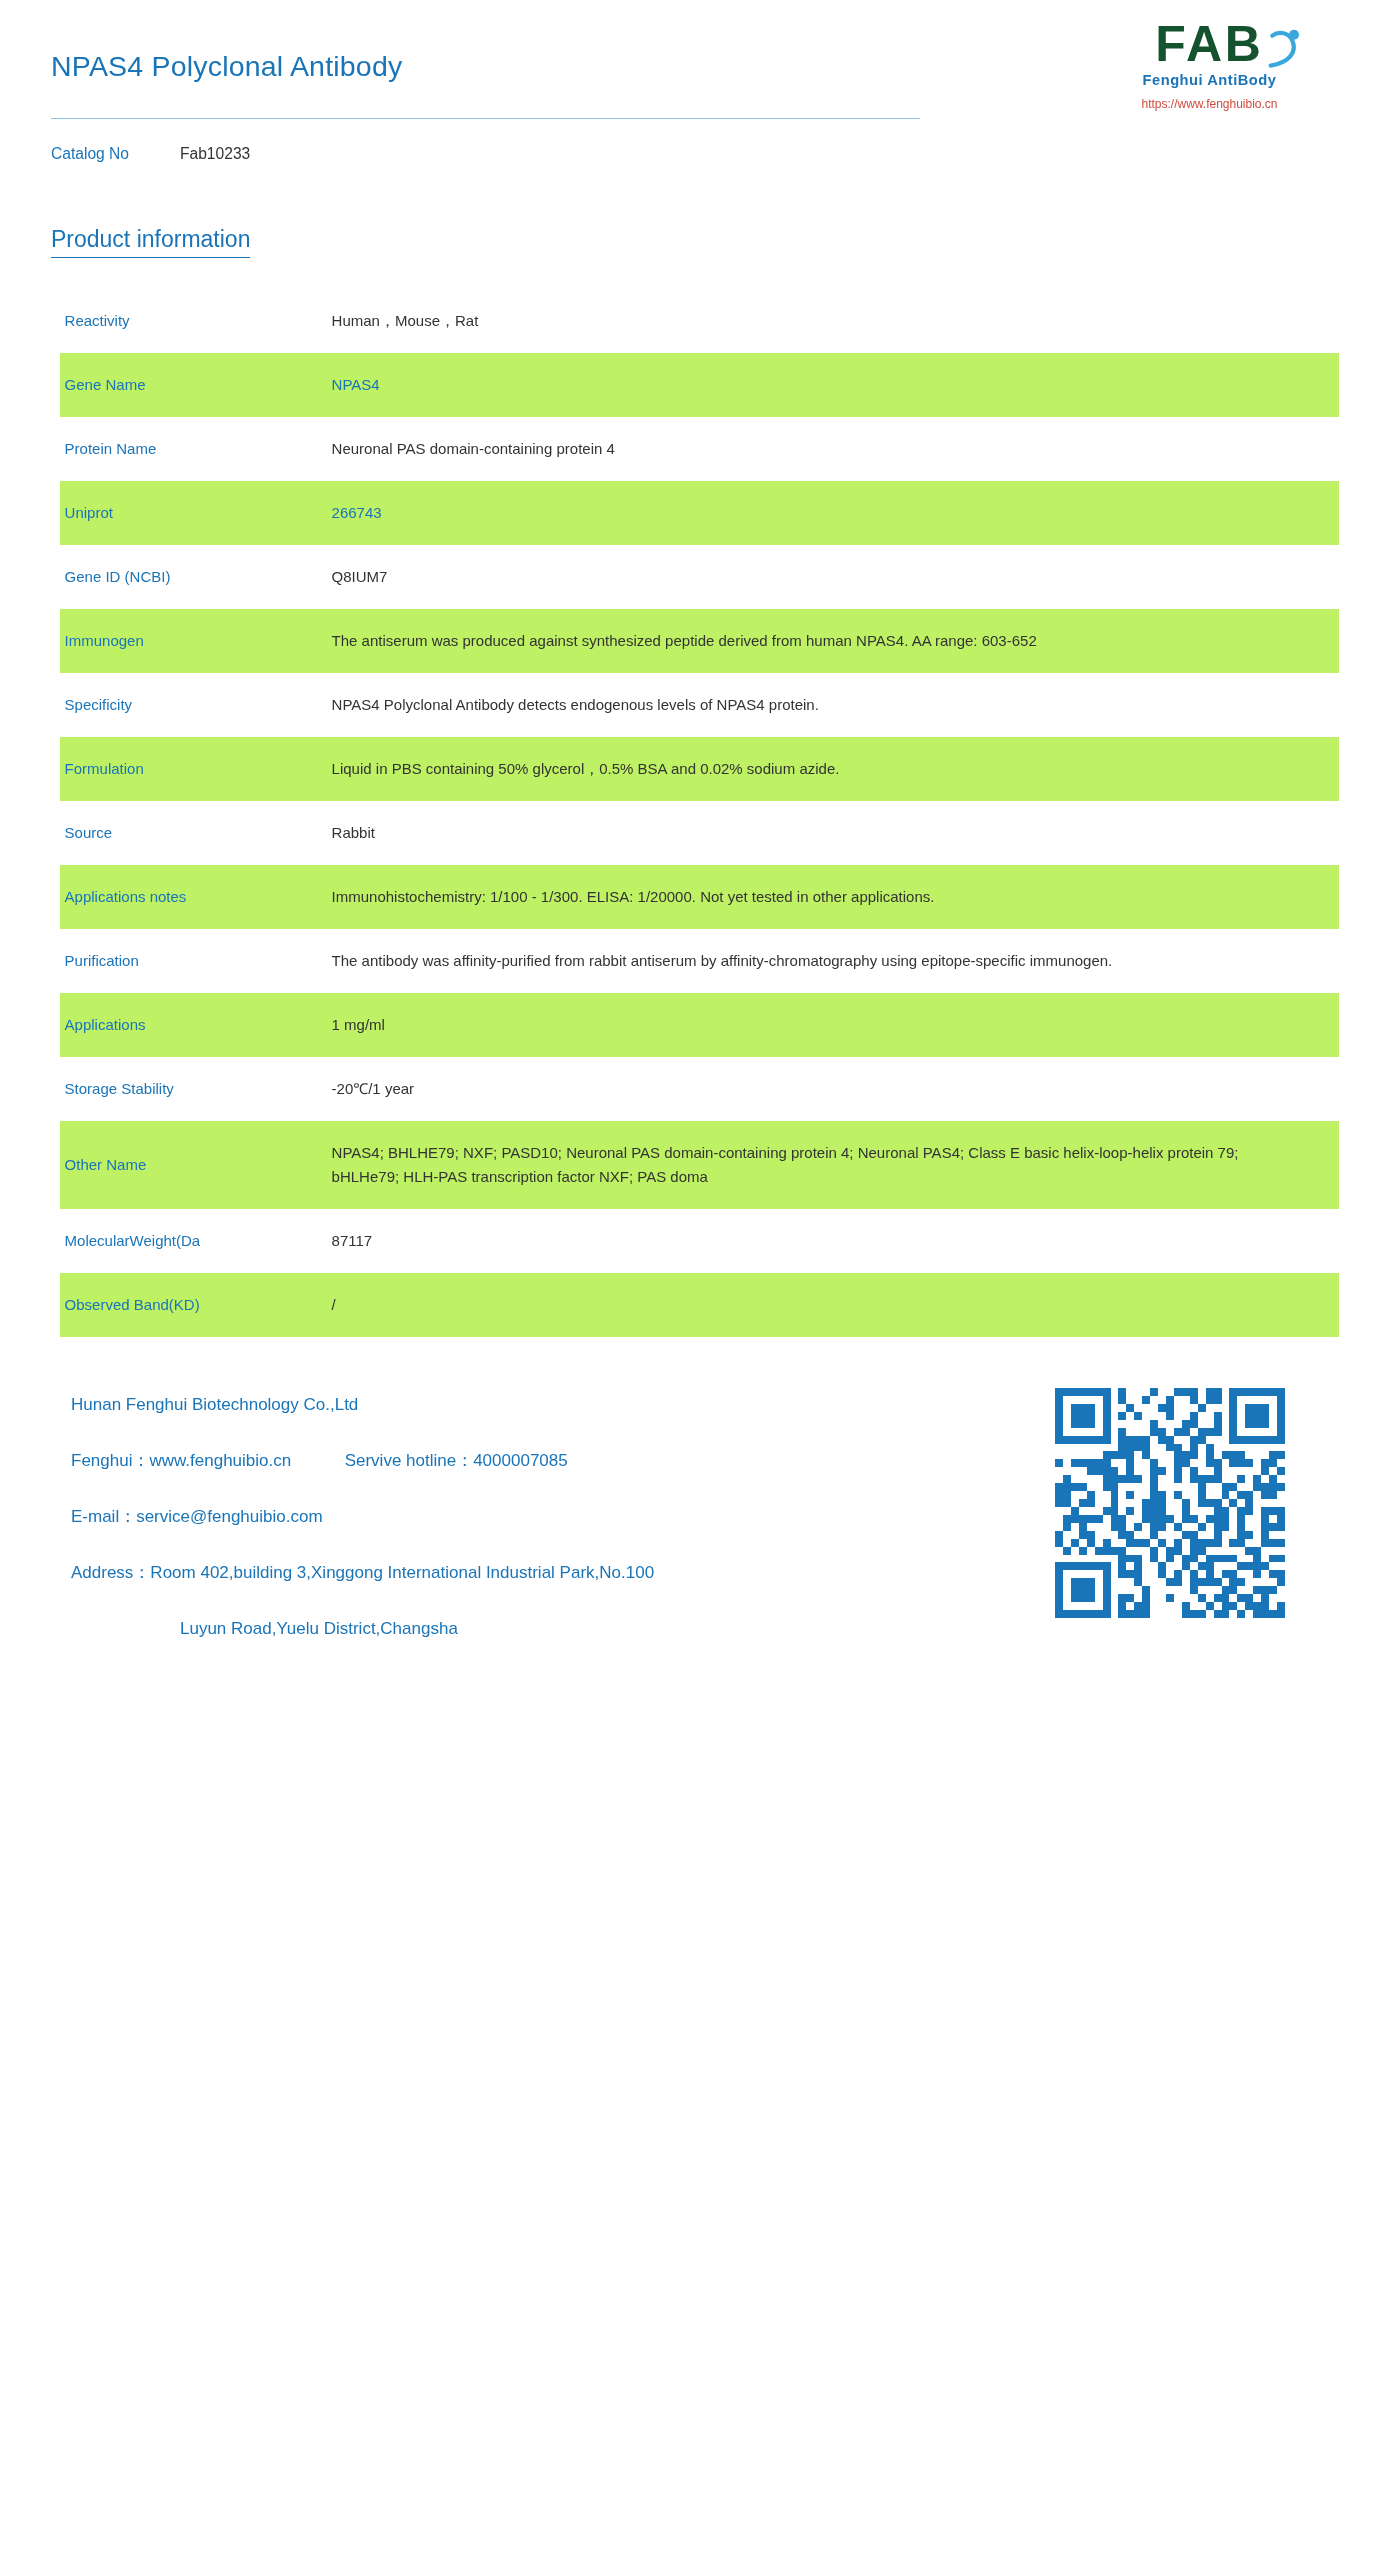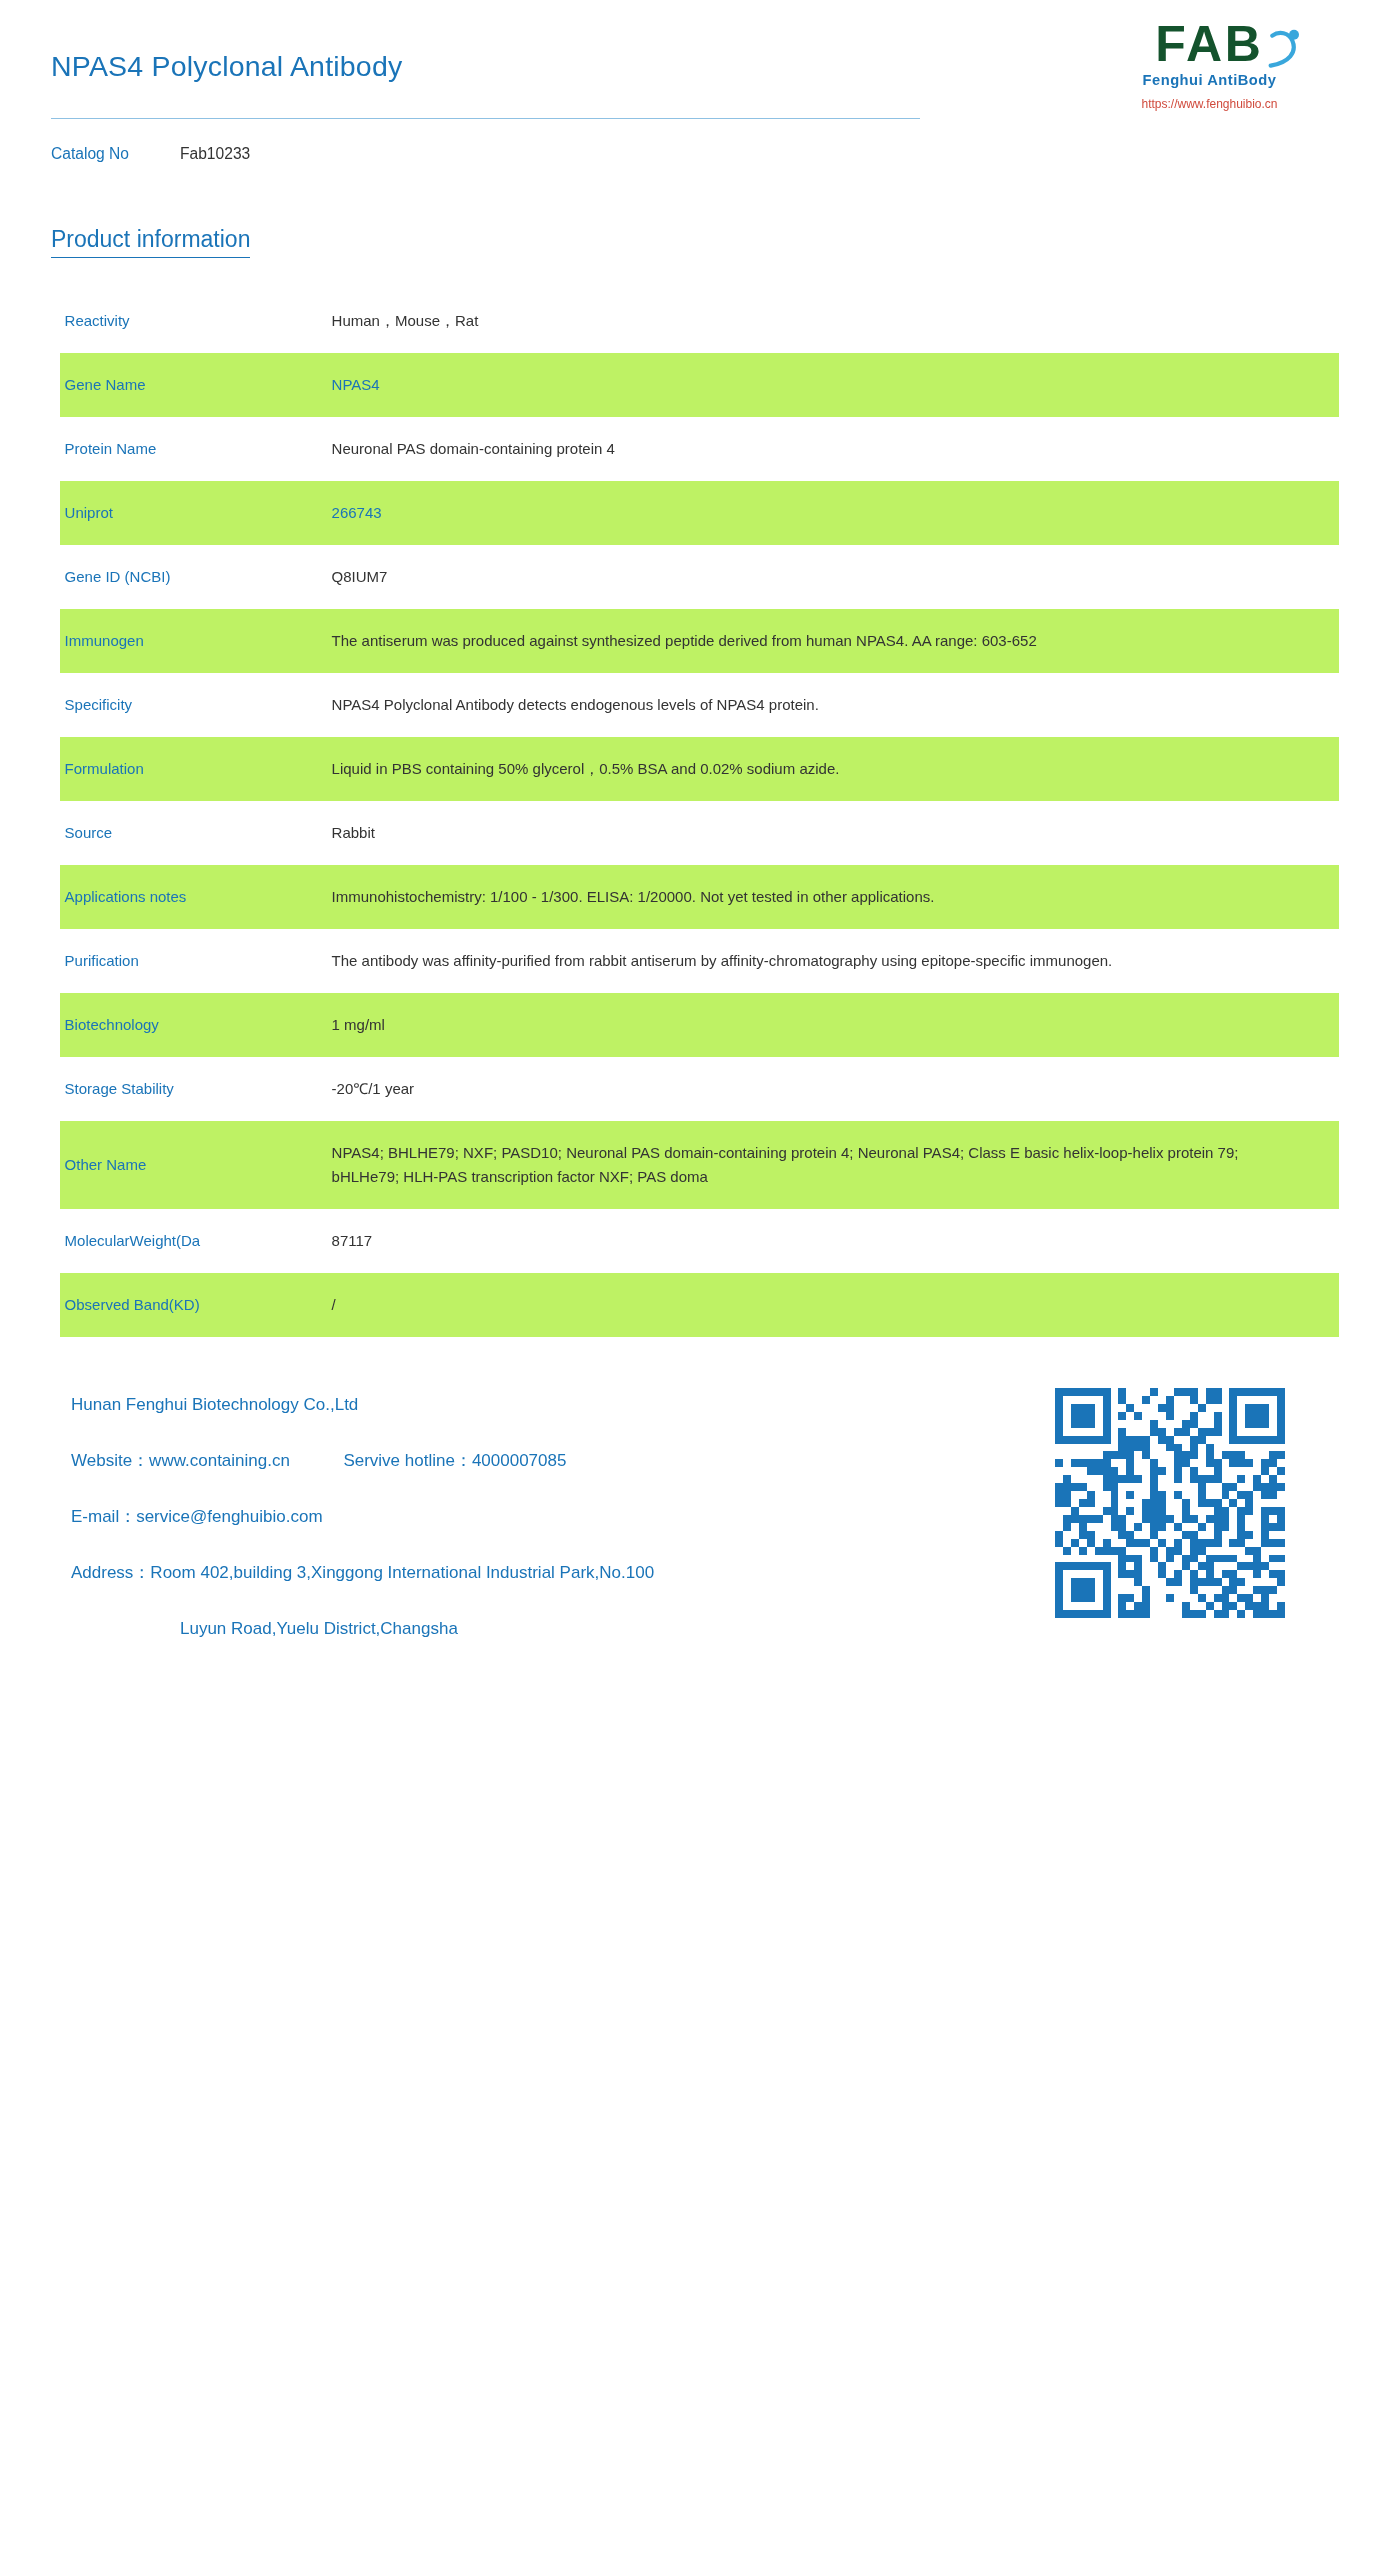--- a/index.html
+++ b/index.html
@@ -279,21 +279,21 @@
         </tr>
         <tr class="shaded">
           <td class="k">Applications notes</td>
           <td class="v">Immunohistochemistry: 1/100 - 1/300. ELISA: 1/20000. Not yet tested in other applications.</td>
         </tr>
         <tr>
           <td class="k">Purification</td>
           <td class="v">The antibody was affinity-purified from rabbit antiserum by affinity-chromatography using epitope-specific immunogen.</td>
         </tr>
         <tr class="shaded">
-          <td class="k">Biotechnology</td>
+          <td class="k">Applications</td>
           <td class="v">1 mg/ml</td>
         </tr>
         <tr>
           <td class="k">Storage Stability</td>
           <td class="v">-20℃/1 year</td>
         </tr>
         <tr class="shaded">
           <td class="k">Other Name</td>
           <td class="v">NPAS4; BHLHE79; NXF; PASD10; Neuronal PAS domain-containing protein 4; Neuronal PAS4; Class E basic helix-loop-helix protein 79; bHLHe79; HLH-PAS transcription factor NXF; PAS doma</td>
         </tr>
@@ -306,21 +306,21 @@
           <td class="v">/</td>
         </tr>
       </tbody>
   </table>
 
   
   <div class="footer">
     <div class="footer-lines">
       <div>Hunan Fenghui Biotechnology Co.,Ltd</div>
       <div>
-        <span>Website：www.containing.cn</span>
+        <span>Fenghui：www.fenghuibio.cn</span>
         <span class="footer-gap"></span>
         <span>Servive hotline：4000007085</span>
       </div>
       <div>E-mail：service@fenghuibio.com</div>
       <div>Address：Room 402,building 3,Xinggong International Industrial Park,No.100</div>
       <div><span class="indent">Luyun Road,Yuelu District,Changsha</span></div>
     </div>
 
     <svg class="qr" viewBox="0 0 29 29" shape-rendering="crispEdges">
       <rect width="29" height="29" fill="#ffffff"></rect>

